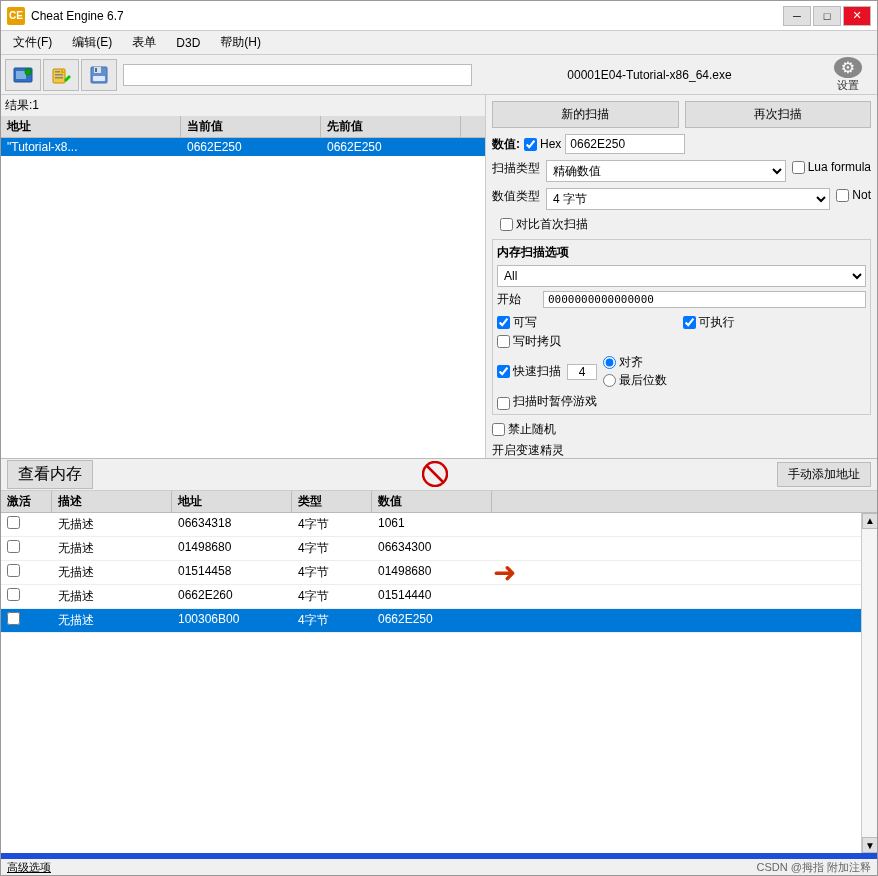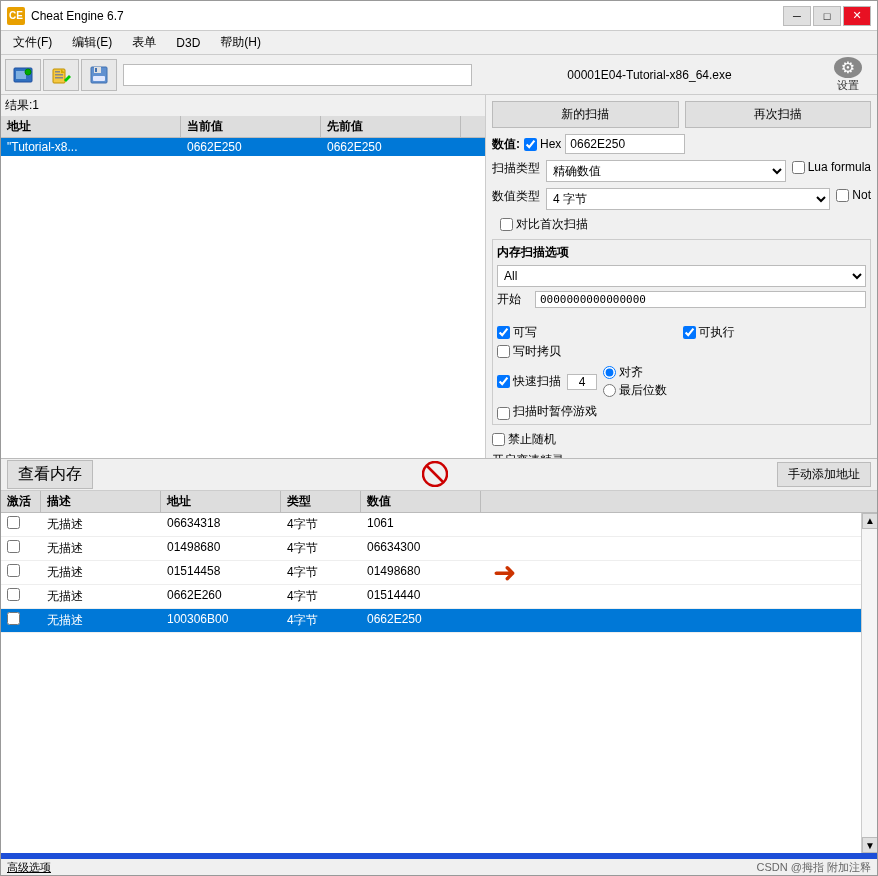--- a/index.html
+++ b/index.html
@@ -212,21 +212,21 @@
     .memory-header { font-weight: bold; margin-bottom: 4px; }
     .memory-select {
       border: 1px solid #bbb;
       padding: 2px;
       font-size: 12px;
       background: white;
       width: 100%;
       margin-bottom: 4px;
     }
     .addr-row {
-      display: flex; align-items: center; gap: 8px; margin-bottom: 16px;
+      display: flex; align-items: center; gap: 16px; margin-bottom: 6px;
     }
     .addr-label { width: 30px; }
     .addr-input {
       border: 1px solid #bbb;
       padding: 1px 4px;
       font-size: 11px;
       flex: 1;
       background: white;
       font-family: monospace;
     }
@@ -293,21 +293,21 @@
       display: flex;
       background: #ddd;
       border-bottom: 1px solid #bbb;
       font-size: 12px;
       font-weight: bold;
     }
     .addr-table-header div {
       padding: 2px 6px;
       border-right: 1px solid #bbb;
     }
-    .col-active { width: 40px; }
+    .col-active { width: 51px; }
     .col-desc { width: 120px; }
     .col-address { width: 120px; }
     .col-type { width: 80px; }
     .col-value { width: 120px; }
     .addr-row-item {
       display: flex;
       font-size: 12px;
       padding: 2px 0;
       border-bottom: 1px solid #eee;
     }

